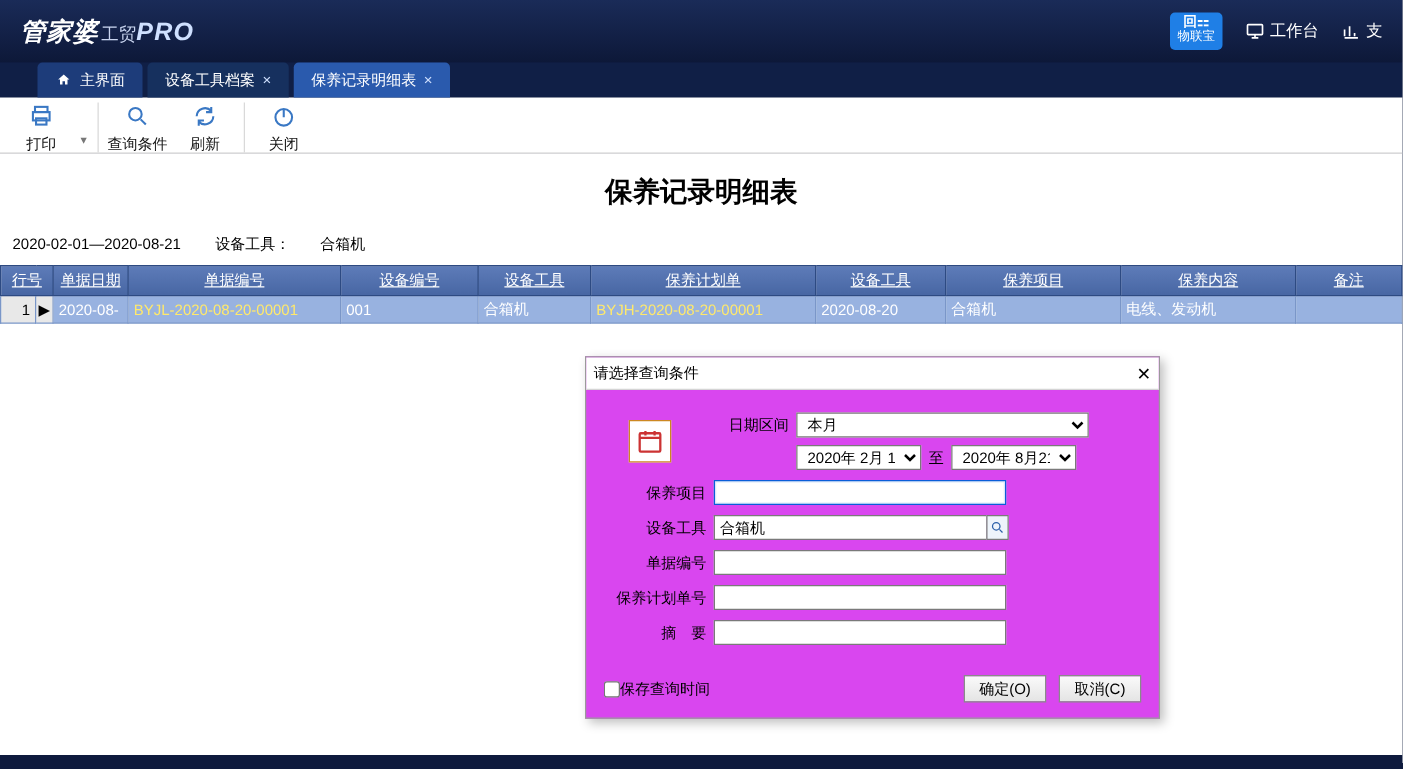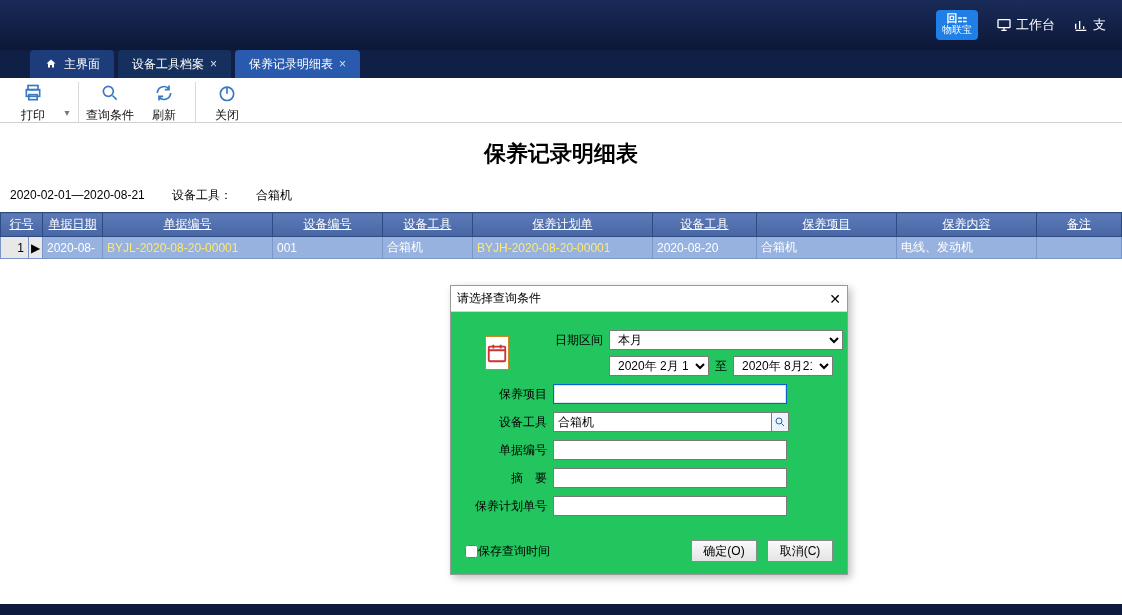--- a/index.html
+++ b/index.html
@@ -36,21 +36,21 @@
   .meta-row { padding: 2px 10px 8px; font-size: 12px; }
   .meta-row span { margin-right: 24px; }
   
   table.grid { border-collapse: collapse; width: 100%; table-layout: fixed; }
   table.grid th { background: linear-gradient(#5d7bb8, #4766a3); color: #fff; font-weight: normal; font-size: 12px; border: 1px solid #2d4a82; height: 24px; text-align: center; text-decoration: underline; }
   table.grid td { border: 1px solid #7a96c8; height: 22px; font-size: 12px; padding: 0 4px; background: #98b2e0; color: #fff; white-space: nowrap; overflow: hidden; }
   table.grid td.idx { background: #e8e8e8; color: #000; text-align: right; padding-right: 4px; width: 28px; }
   table.grid td.arrow { background: #e8e8e8; color: #000; width: 14px; text-align: center; padding: 0; }
   table.grid td.link { color: #ffe96b; }
   
-  .dialog { position: absolute; left: 450px; top: 285px; width: 398px; background: #22c55e; border: 1px solid #9a9a9a; box-shadow: 3px 3px 8px rgba(0,0,0,.25); }
+  .dialog { position: absolute; left: 468px; top: 285px; width: 460px; background: #d946ef; border: 1px solid #9a9a9a; box-shadow: 3px 3px 8px rgba(0,0,0,.25); }
   .dlg-title { height: 26px; display: flex; align-items: center; padding: 0 6px; font-size: 12px; border-bottom: 1px solid #d4d4d4; background: #fff; }
   .dlg-title .x { margin-left: auto; font-size: 14px; cursor: pointer; }
   .dlg-body { padding: 18px 22px 10px; }
   .dlg-row { display: flex; align-items: center; margin-bottom: 8px; padding-left: 12px; }
   .dlg-row .lbl { width: 68px; text-align: right; padding-right: 6px; font-size: 12px; }
   .dlg-row .lbl-wide { width: 70px; }
   .dlg-icon { width: 34px; height: 34px; border: 1px solid #c82; background: #fff; display:flex; align-items:center; justify-content:center; margin-right: 20px; }
   .dlg-row select, .dlg-row input[type=text] { font-size: 12px; height: 20px; border: 1px solid #7a7a7a; background: #fff; padding: 0 4px; }
   .sel-range { width: 234px; }
   .sel-date { width: 100px; }
@@ -63,20 +63,23 @@
   .dlg-foot { display: flex; align-items: center; padding: 6px 14px 12px; }
   .dlg-foot label { font-size: 12px; display: flex; align-items: center; gap: 0; }
   .dlg-foot .spacer { flex: 1; }
   .dlg-foot button { font-size: 12px; height: 22px; width: 66px; border: 1px solid #8a8a8a; background: linear-gradient(#fafafa,#e4e4e4); cursor: pointer; }
   .dlg-foot button + button { margin-left: 10px; }
 </style>
 </head>
 <body>
 
 <div class="brandbar">
+  <div class="logo">
+    <span>管家婆</span><span class="sub">工贸</span><span class="pro">PRO</span>
+  </div>
   <div class="brand-right">
     <div class="iot-badge">
       <div class="top">回⚏</div>
       <div>物联宝</div>
     </div>
     <div class="brand-item">
       <svg viewBox="0 0 24 24" fill="none" stroke="#fff" stroke-width="2">
           <rect x="3" y="4" width="18" height="12" rx="1"></rect>
           <path d="M8 20h8M12 16v4"></path>
         </svg>
@@ -247,25 +250,25 @@
             <circle cx="10" cy="10" r="6"></circle>
             <path d="M15 15l5 5"></path>
           </svg>
       </span>
     </div>
     <div class="dlg-row">
       <div class="lbl">单据编号</div>
       <input type="text" class="txt-full" value="" style="">
     </div>
     <div class="dlg-row">
+      <div class="lbl lbl-wide" style="width:78px;margin-left:-10px">保养计划单号</div>
+      <input type="text" class="txt-full" value="" style="">
+    </div>
+    <div class="dlg-row">
       <div class="lbl">摘　要</div>
-      <input type="text" class="txt-full" value="" style="">
-    </div>
-    <div class="dlg-row">
-      <div class="lbl lbl-wide" style="width:78px;margin-left:-10px">保养计划单号</div>
       <input type="text" class="txt-full" value="" style="">
     </div>
   </div>
   <div class="dlg-foot">
     <label>
       <input type="checkbox" style="">
       <span>保存查询时间</span>
     </label>
     <span class="spacer"></span>
     <button>确定(O)</button>

